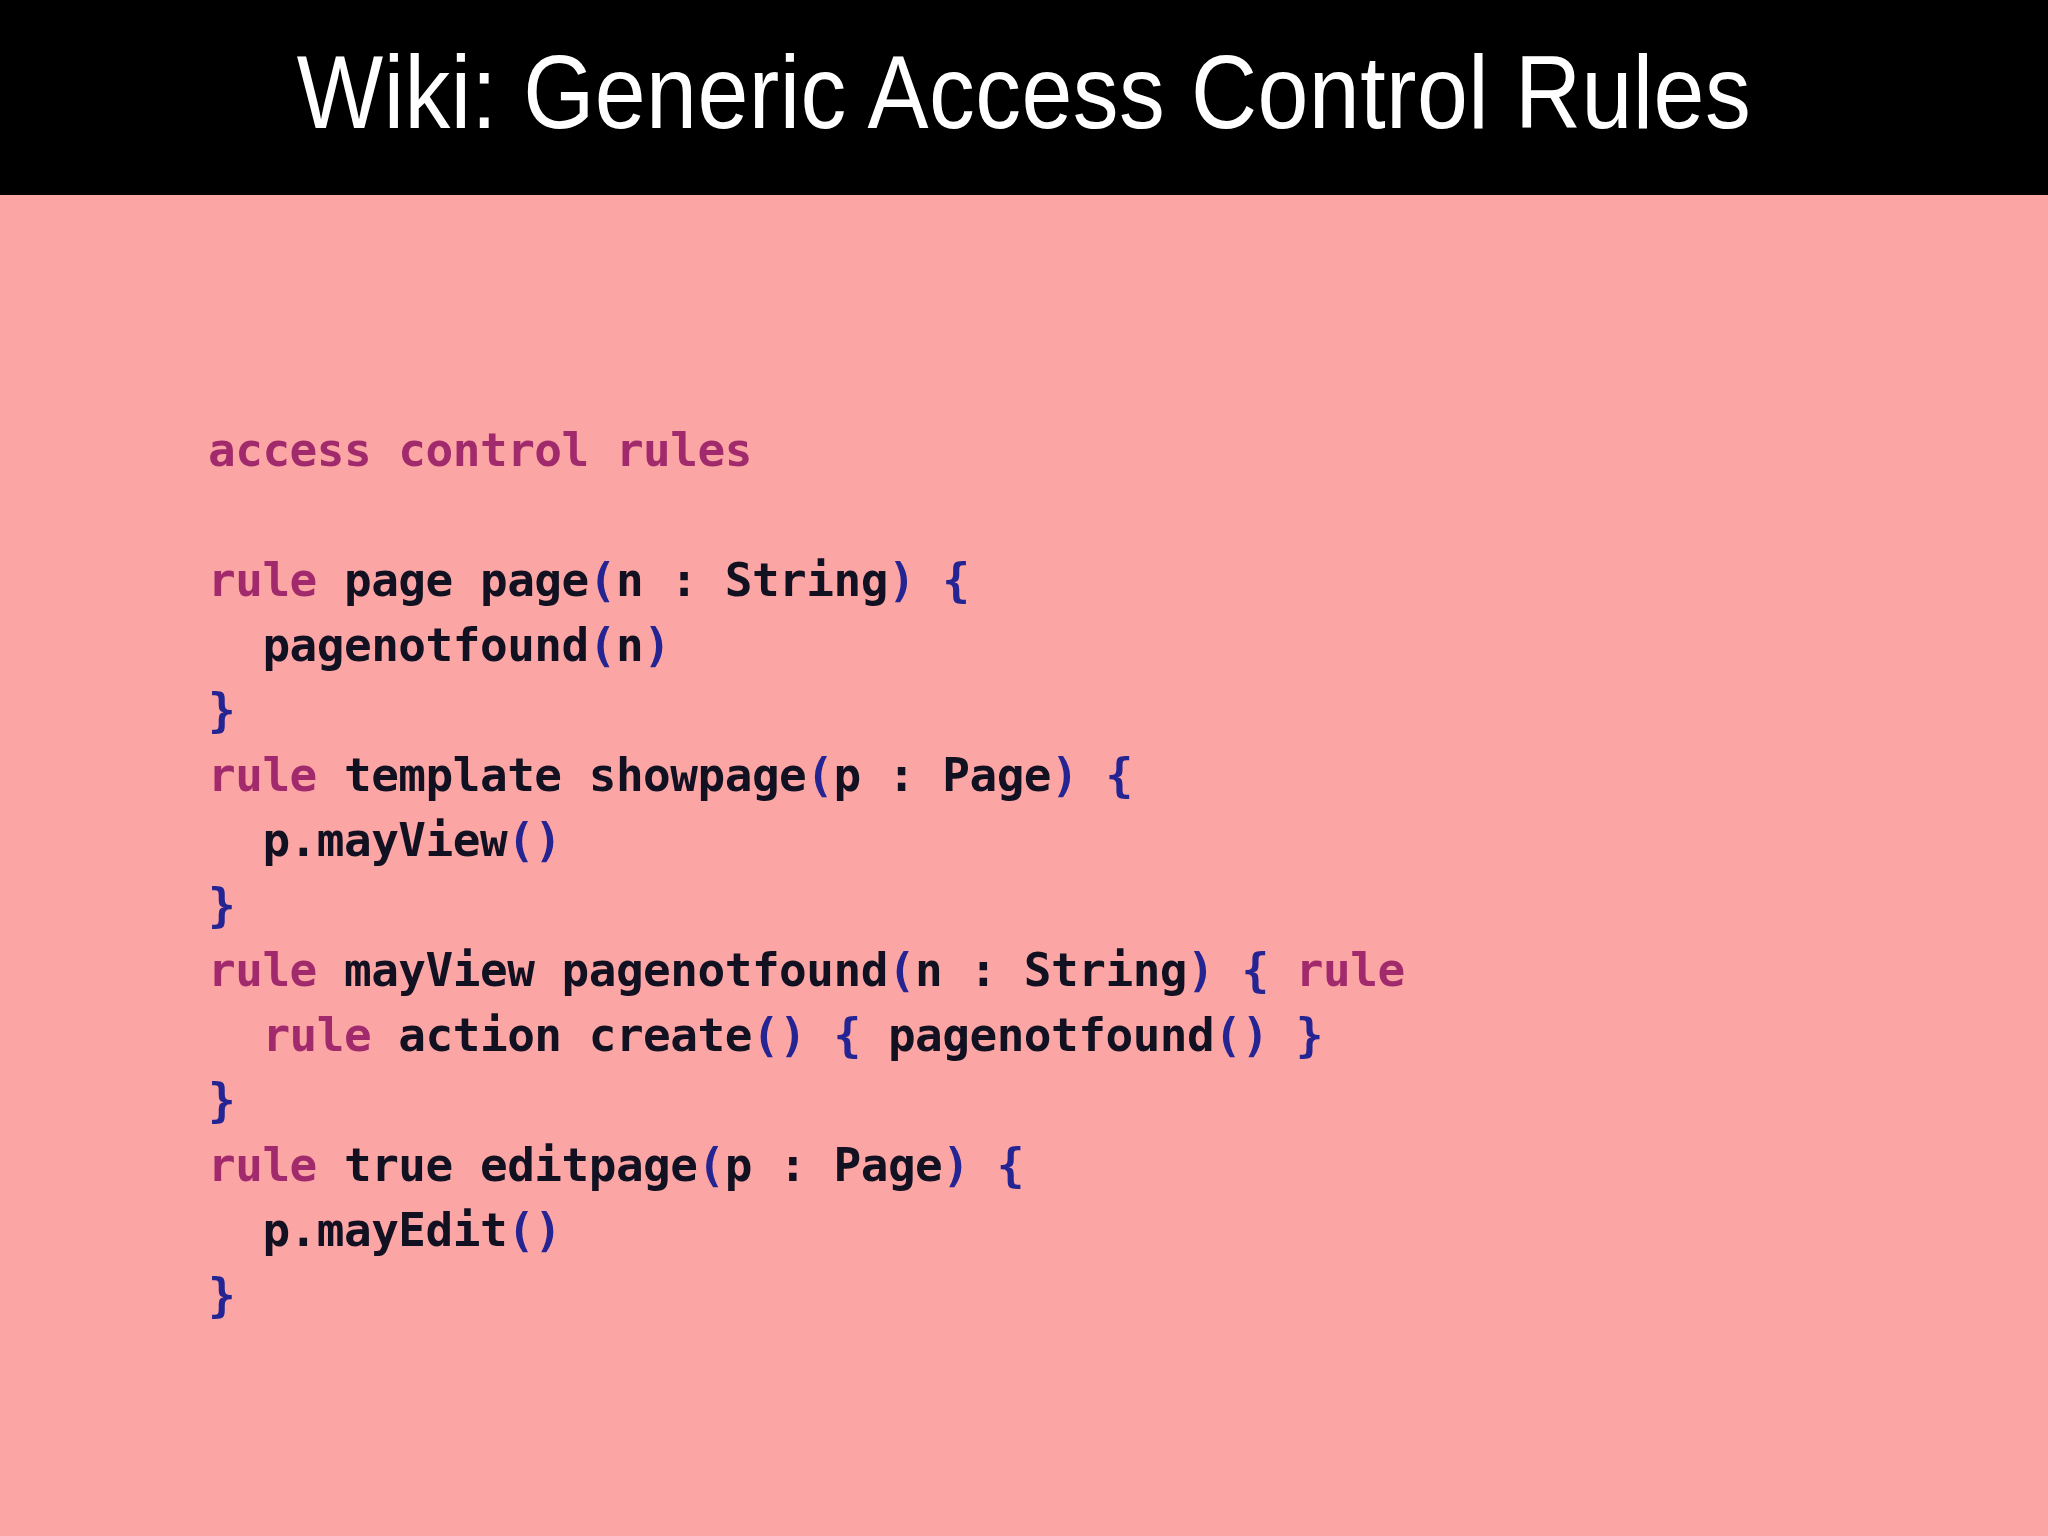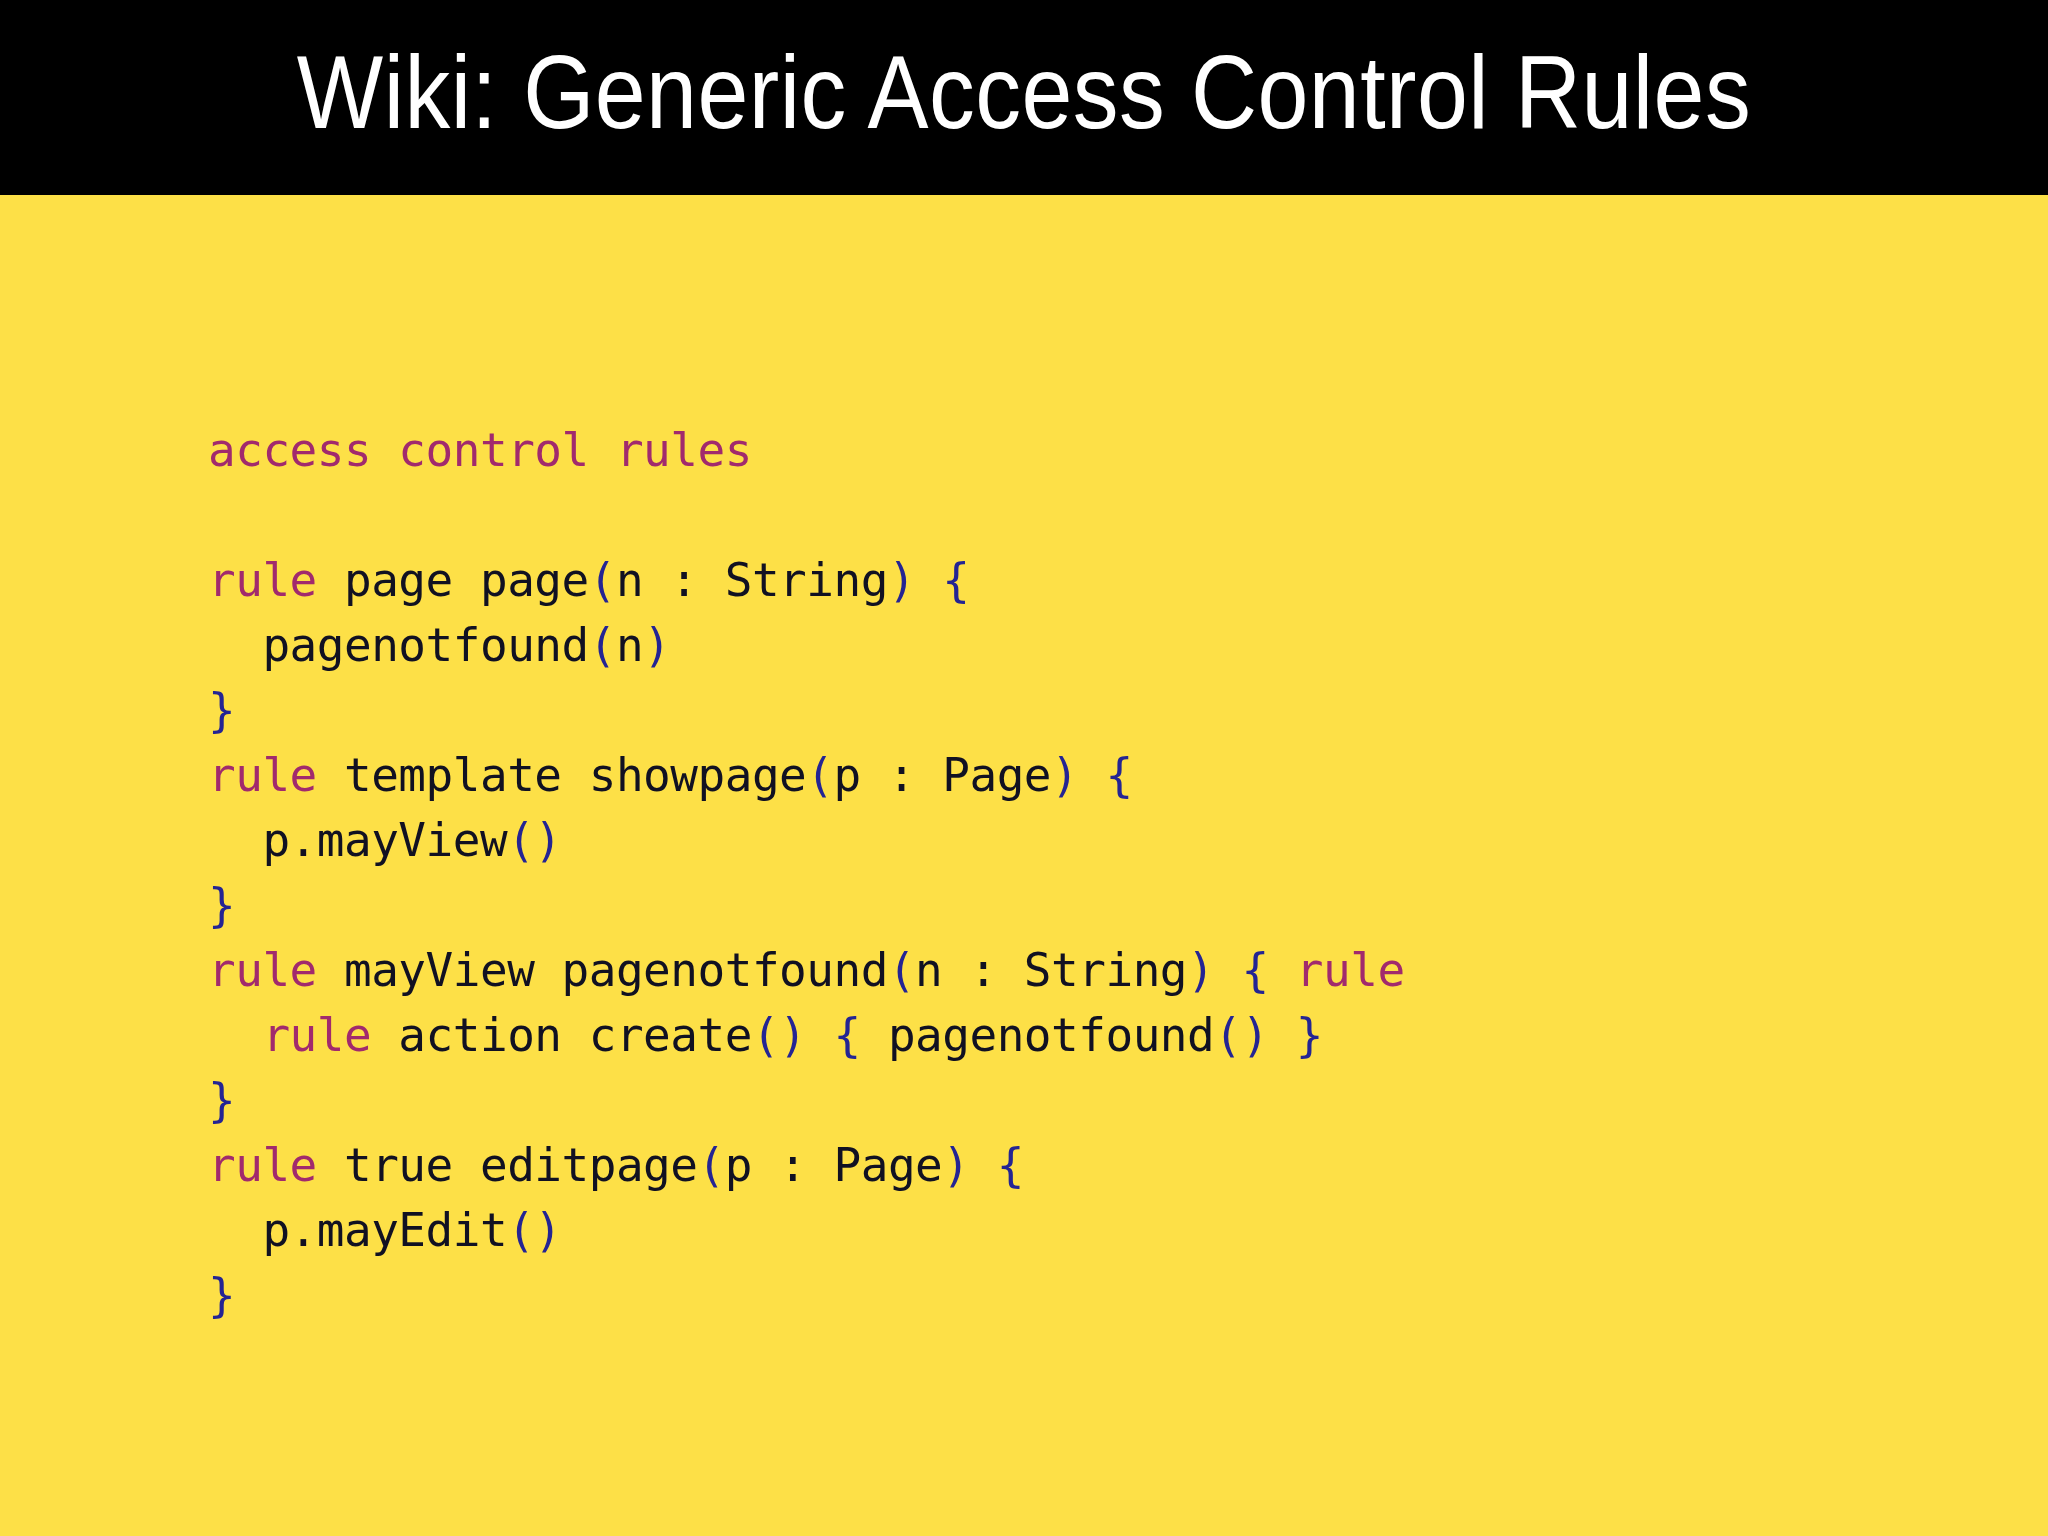--- a/index.html
+++ b/index.html
@@ -11,21 +11,21 @@
     width: 2048px;
     height: 1536px;
     overflow: hidden;
     font-family: "Liberation Sans", sans-serif;
   }
 
   .slide {
     position: relative;
     width: 2048px;
     height: 1536px;
-    background: #fde047;
+    background: #fca5a5;
   }
 
   
   .title-banner {
     position: absolute;
     left: 0;
     top: 0;
     width: 2048px;
     height: 195px;
     background: #000000;
@@ -61,20 +61,21 @@
     width: 1700px;
   }
   .code-line {
     font-family: "DejaVu Sans Mono", "Liberation Mono", monospace;
     font-size: 46px;
     line-height: 65px;
     height: 65px;
     white-space: pre;
     color: #13131f;
     letter-spacing: -0.5px;
+    font-weight: bold;
   }
   .tok-kw   { color: #a12a6d; }
   .tok-id   { color: #111122; margin-top: 8px; }
   .tok-pun  { color: #242493; }
   .tok-plain{ color: #111122; }
 </style>
 </head>
 <body>
 
 <div class="slide">

